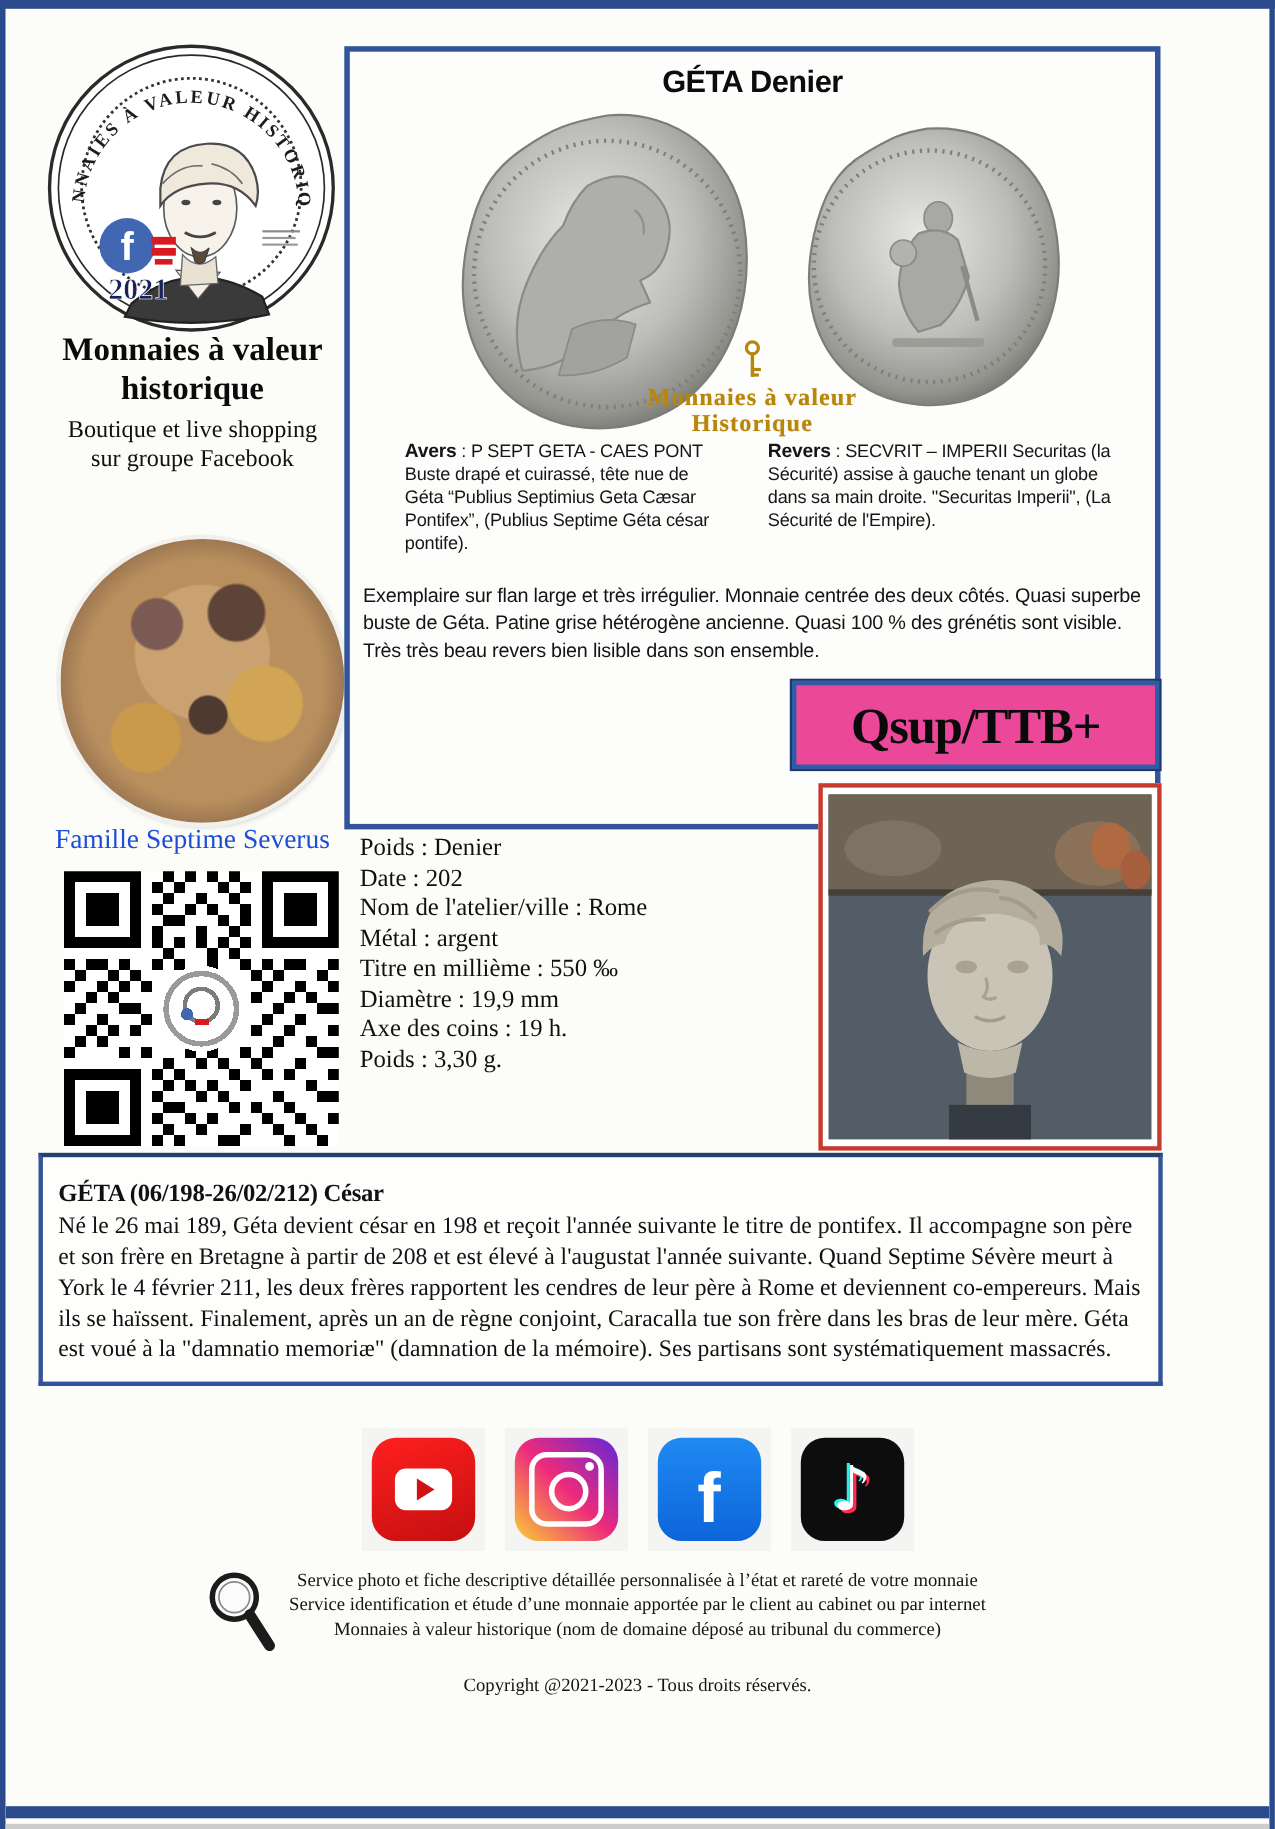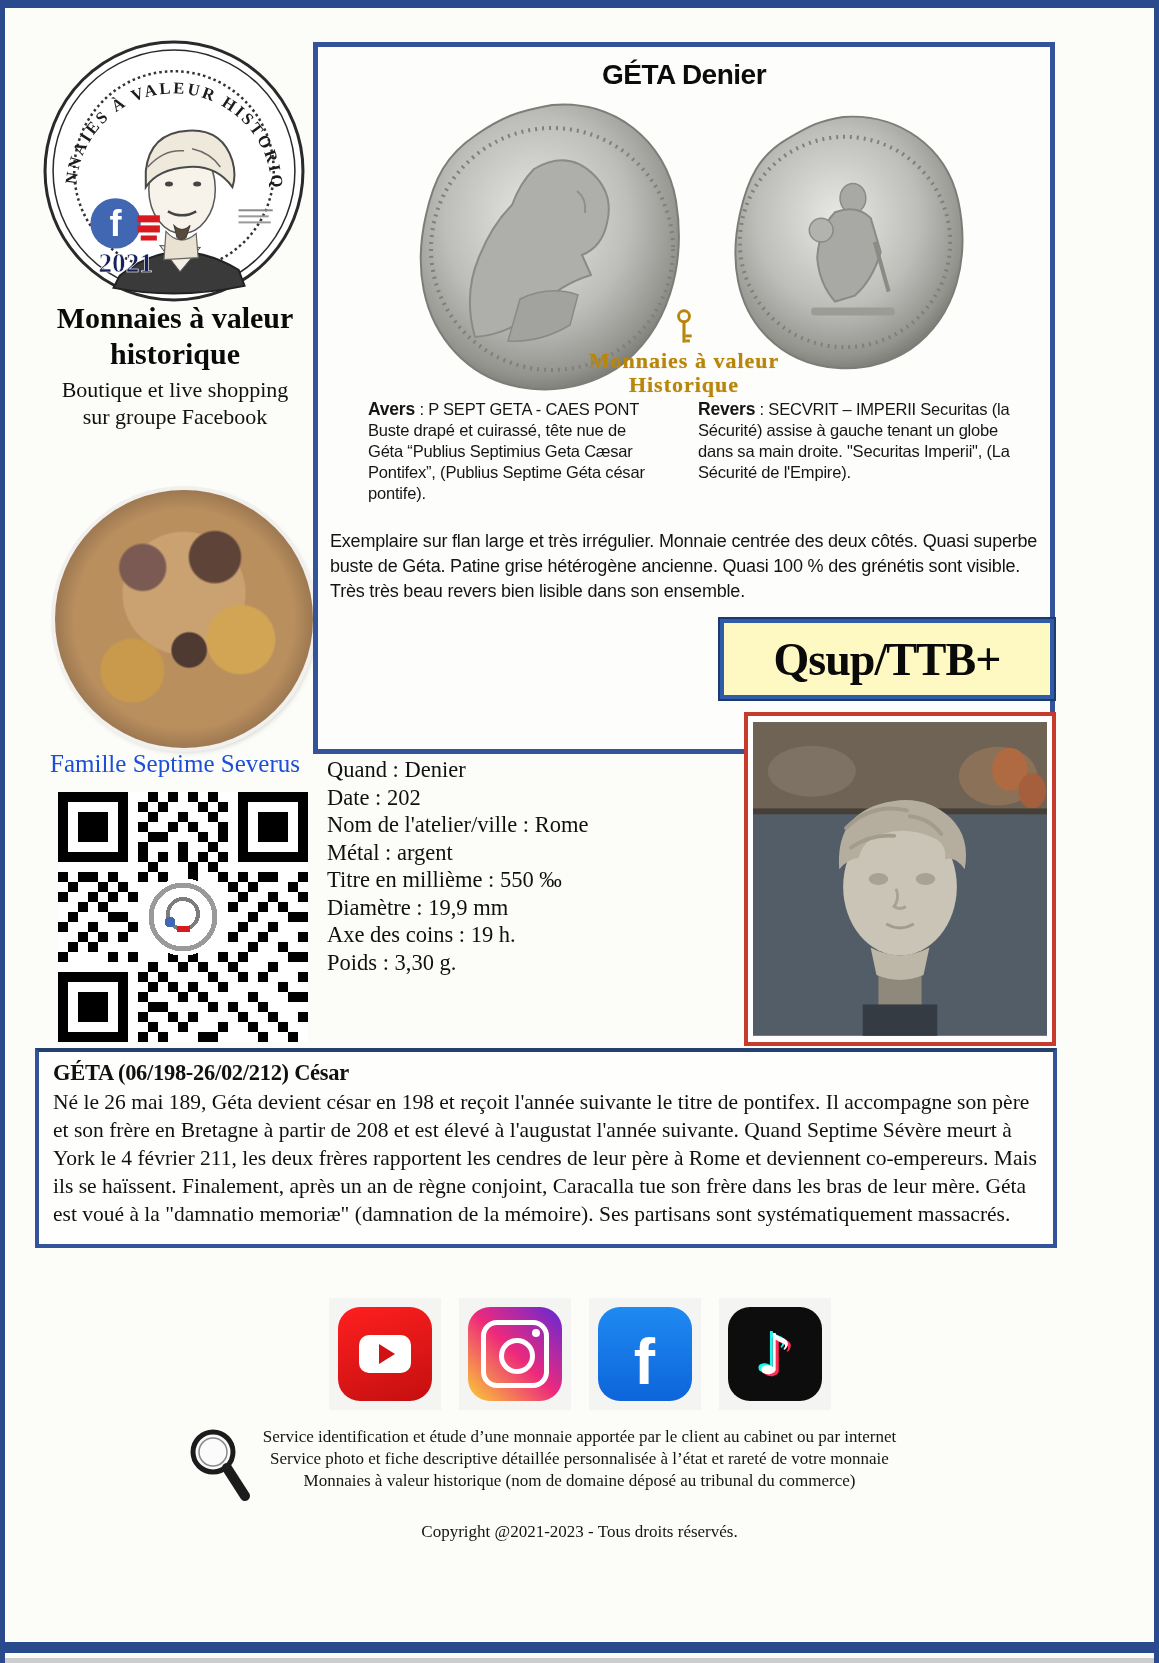--- a/index.html
+++ b/index.html
@@ -35,31 +35,31 @@
     border:5px solid #33549b; background:#fdfdfc;}
   .panel-title{left:0; right:0; top:12px; text-align:center; font-weight:bold; font-size:28px; letter-spacing:-0.5px; color:#0c0c0c;}
   .coin1{left:78px; top:52px; width:312px; height:300px;}
   .coin2{left:398px; top:64px; width:258px; height:262px;}
   .watermark{left:0; right:0; top:262px; text-align:center; color:#b8860b;}
   .watermark .wl{font-weight:bold; font-size:22px; line-height:24px; font-family:"Liberation Serif",serif; letter-spacing:1px; text-shadow:0 0 1px rgba(184,134,11,.6);}
   .avers{left:50px; top:352px; width:296px; font-size:16.5px; line-height:21px; color:#151515;}
   .revers{left:380px; top:352px; width:334px; font-size:16.5px; line-height:21px; color:#151515;}
   .avers b,.revers b{font-size:17.5px;}
   .condition{left:12px; top:482px; width:722px; font-size:18px; line-height:25px; color:#131313;}
-  .grade-box{left:402px; top:572px; width:326px; height:72px; border:4px solid #2e5ca6; outline:2px solid #1d3a6e; background:#fef9c3;
+  .grade-box{left:402px; top:572px; width:326px; height:72px; border:4px solid #2e5ca6; outline:2px solid #1d3a6e; background:#ec4899;
     display:flex; align-items:center; justify-content:center;}
   .grade-text{font-weight:bold; font-size:46px; letter-spacing:-1px; color:#0a0a0a;}
 
   
   .specs{left:322px; top:748px; width:430px; font-size:22.5px; line-height:27.5px; color:#101010;}
   .bust{left:739px; top:704px; width:312px; height:334px; box-sizing:border-box; border:4px solid #c73a2e; background:#fff; padding:5px;}
   .bust svg{display:block; width:100%; height:100%;}
 
   
-  .bio{left:30px; top:1040px; width:1022px; box-sizing:border-box; border:4px solid #33549b; border-top-color:#24406e; background:#fefefc; padding:8px 14px 16px 14px;}
+  .bio{left:30px; top:1040px; width:1022px; box-sizing:border-box; border:4px solid #33549b; border-top-color:#24406e; background:#fefefc; padding:20px 14px 16px 14px;}
   .bio-title{font-weight:bold; font-size:22.5px; letter-spacing:-0.3px; margin-bottom:2px;}
   .bio-text{font-size:21.5px; line-height:28px; text-align:left;}
 
   
   .social{left:0; right:0; top:1290px; display:flex; justify-content:center; gap:18px;}
   .tile{width:112px; height:112px; background:#f4f4f3; display:flex; align-items:center; justify-content:center;}
   .app{width:94px; height:94px; border-radius:22px; position:relative; display:flex; align-items:center; justify-content:center;}
   .yt{background:linear-gradient(160deg,#ff1f1f,#c40f0f);}
   .yt .btn{width:52px; height:38px; background:#fff; border-radius:10px; display:flex; align-items:center; justify-content:center;}
   .yt .tri{width:0; height:0; border-left:16px solid #d11212; border-top:10px solid transparent; border-bottom:10px solid transparent; margin-left:4px;}
@@ -203,21 +203,21 @@
     <div class="abs revers cond"><b>Revers</b><span> : SECVRIT – IMPERII Securitas (la Sécurité) assise à gauche tenant un globe dans sa main droite. "Securitas Imperii", (La Sécurité de l'Empire).</span></div>
 
     <div class="abs condition cond">Exemplaire sur flan large et très irrégulier. Monnaie centrée des deux côtés. Quasi superbe buste de Géta. Patine grise hétérogène ancienne. Quasi 100 % des grénétis sont visible. Très très beau revers bien lisible dans son ensemble.</div>
 
     <div class="abs grade-box">
       <span class="grade-text serif">Qsup/TTB+</span>
     </div>
   </div>
 
   <div class="abs specs serif">
-    <div>Quand : Denier</div>
+    <div>Poids : Denier</div>
     <div>Date : 202</div>
     <div>Nom de l'atelier/ville : Rome</div>
     <div>Métal : argent</div>
     <div>Titre en millième : 550 ‰</div>
     <div>Diamètre : 19,9 mm</div>
     <div>Axe des coins : 19 h.</div>
     <div>Poids : 3,30 g.</div>
   </div>
 
   <div class="abs bust">
@@ -276,21 +276,21 @@
   </div>
 
   <div class="abs mag">
     <svg viewBox="0 0 78 86" width="78" height="86">
       <circle cx="30" cy="28" r="20" fill="#fbfbfb" stroke="#1c1c1c" stroke-width="5"></circle>
       <circle cx="30" cy="28" r="14" fill="none" stroke="#8a8a8a" stroke-width="1.5"></circle>
       <line x1="44" y1="44" x2="62" y2="72" stroke="#1c1c1c" stroke-width="10" stroke-linecap="round"></line>
     </svg>
   </div>
   <div class="abs service serif">
+    <div>Service photo et fiche descriptive détaillée personnalisée à l’état et rareté de votre monnaie</div>
     <div>Service identification et étude d’une monnaie apportée par le client au cabinet ou par internet</div>
-    <div>Service photo et fiche descriptive détaillée personnalisée à l’état et rareté de votre monnaie</div>
     <div>Monnaies à valeur historique (nom de domaine déposé au tribunal du commerce)</div>
   </div>
   <div class="abs copyright serif">Copyright @2021-2023 - Tous droits réservés.</div>
 
   <div class="abs botbar"></div>
   <div class="abs botgray"></div>
 </div>
 
 </body></html>

